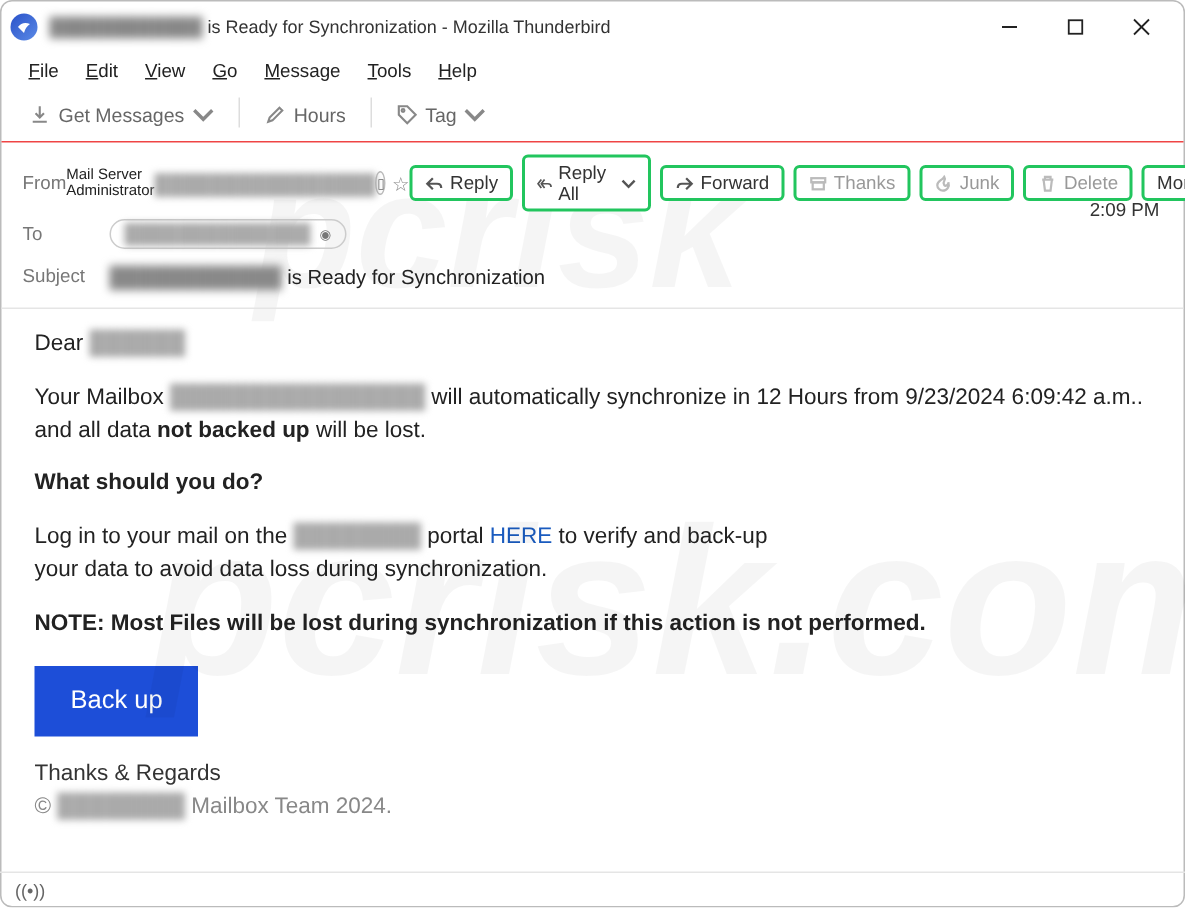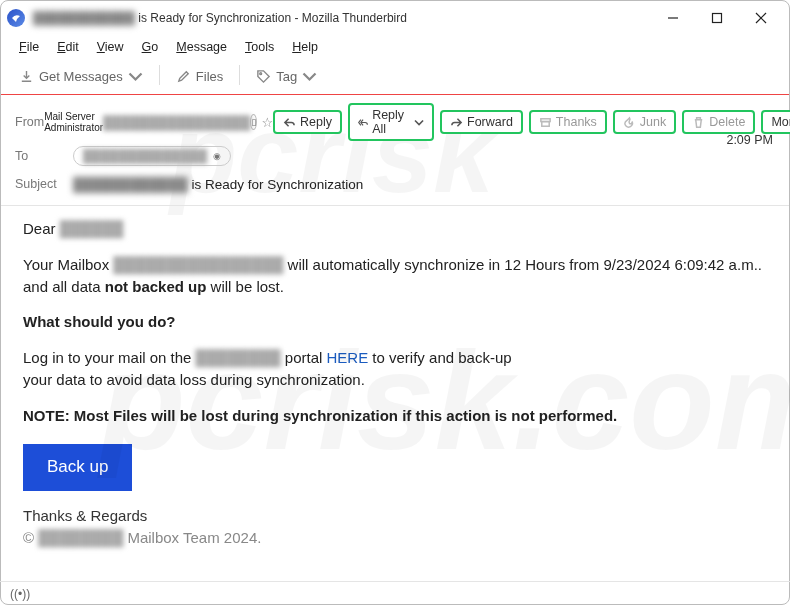--- a/index.html
+++ b/index.html
@@ -115,21 +115,21 @@
     <span>Get Messages</span>
     <svg class="chev" viewBox="0 0 10 10">
           <path d="M1 3l4 4 4-4"></path>
         </svg>
   </div>
   <div class="sep"></div>
   <div class="tb-btn">
     <svg viewBox="0 0 16 16">
           <path d="M3 13l1-3 7-7 2 2-7 7-3 1z"></path>
         </svg>
-    <span>Files</span>
+    <span>Hours</span>
   </div>
   <div class="sep"></div>
   <div class="tb-btn">
     <svg viewBox="0 0 16 16">
           <path d="M2 2h6l6 6-6 6-6-6V2z"></path>
           <circle cx="5" cy="5" r="1"></circle>
         </svg>
     <span>Tag</span>
     <svg class="chev" viewBox="0 0 10 10">
           <path d="M1 3l4 4 4-4"></path>

